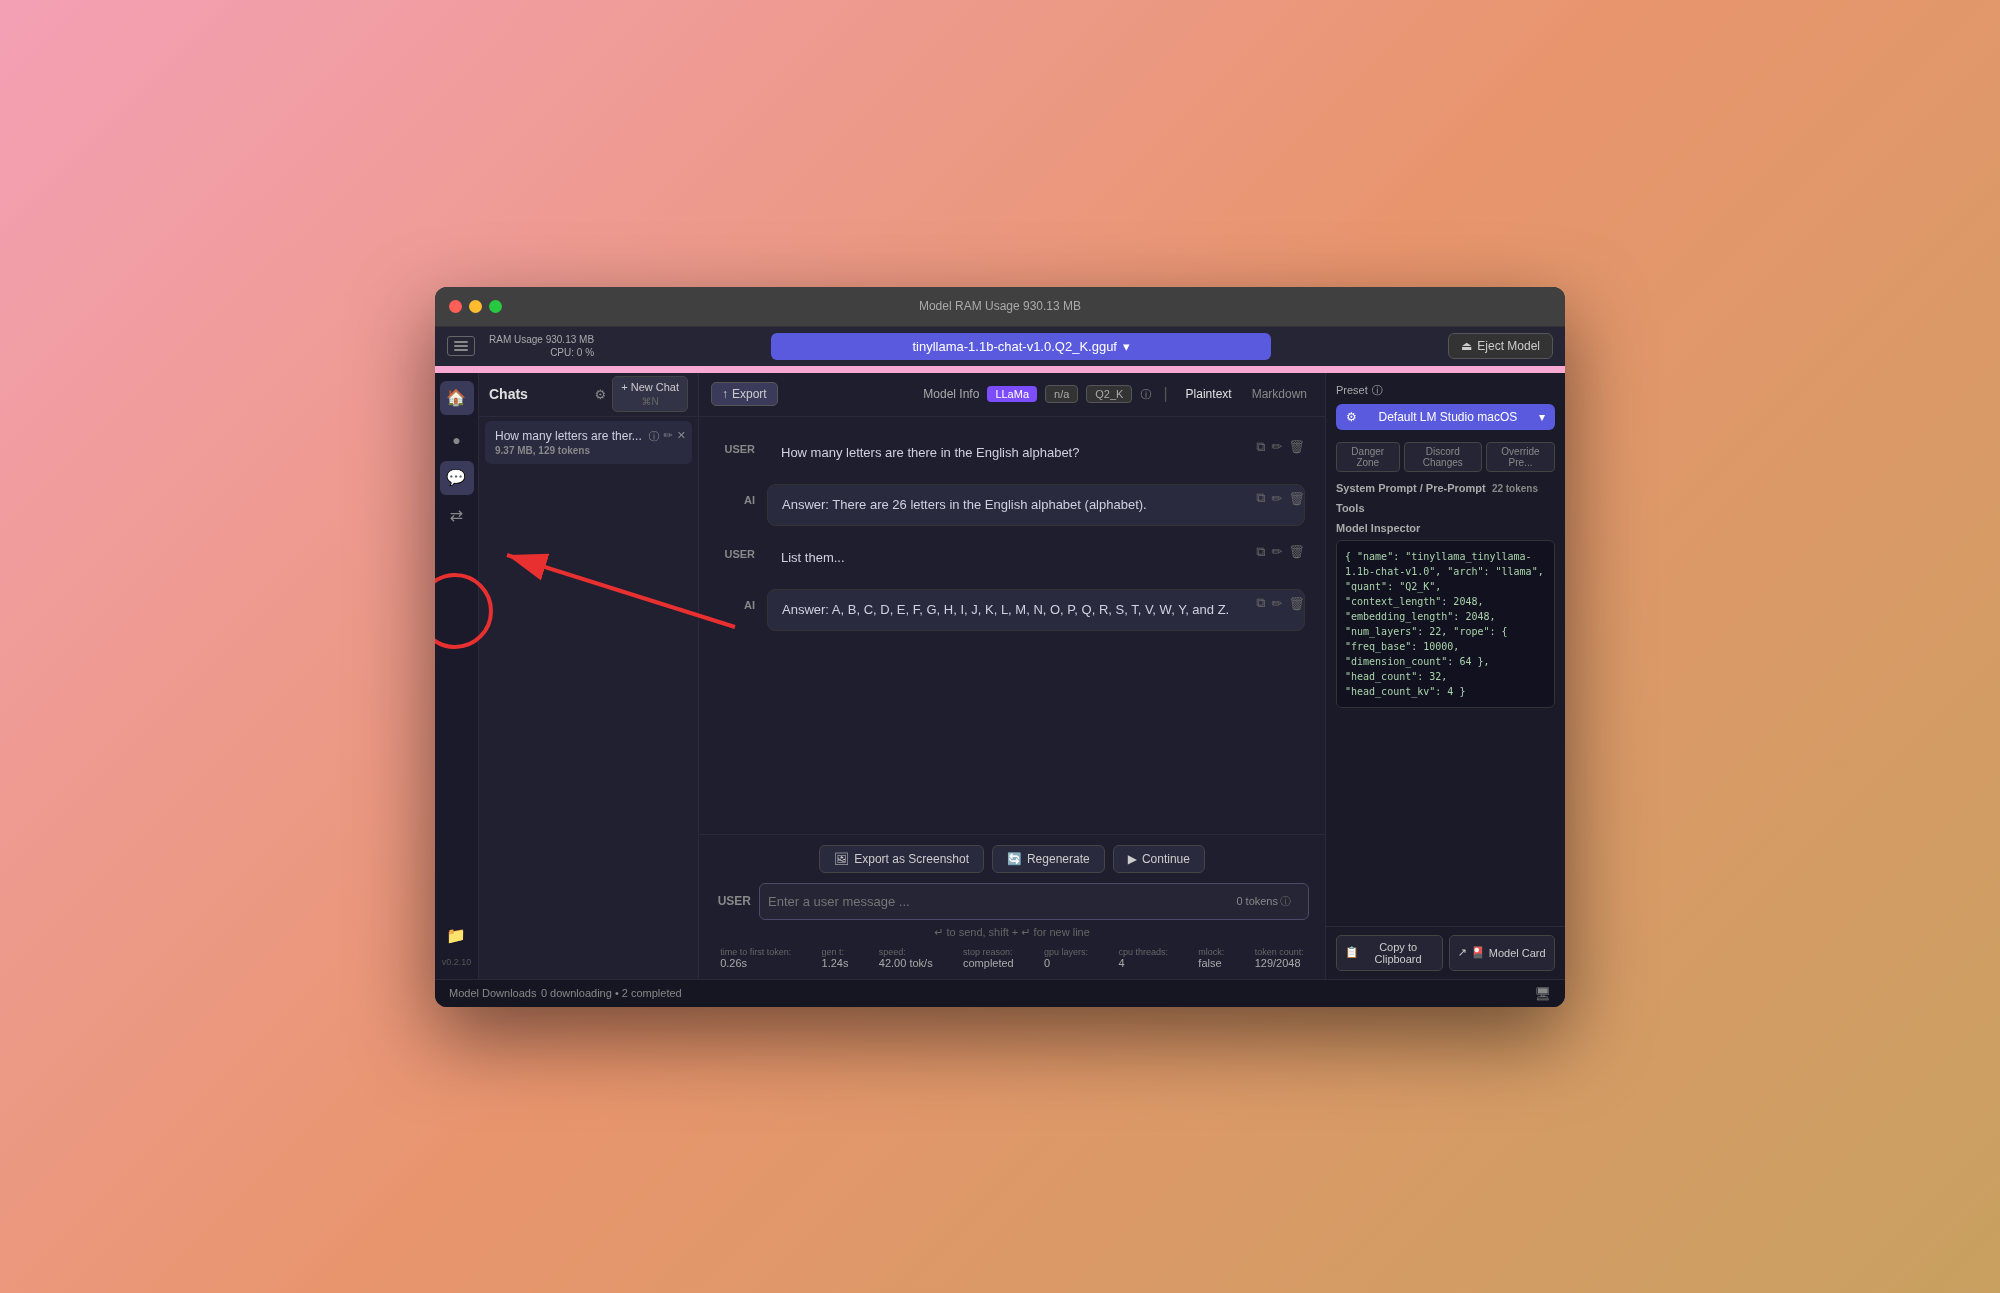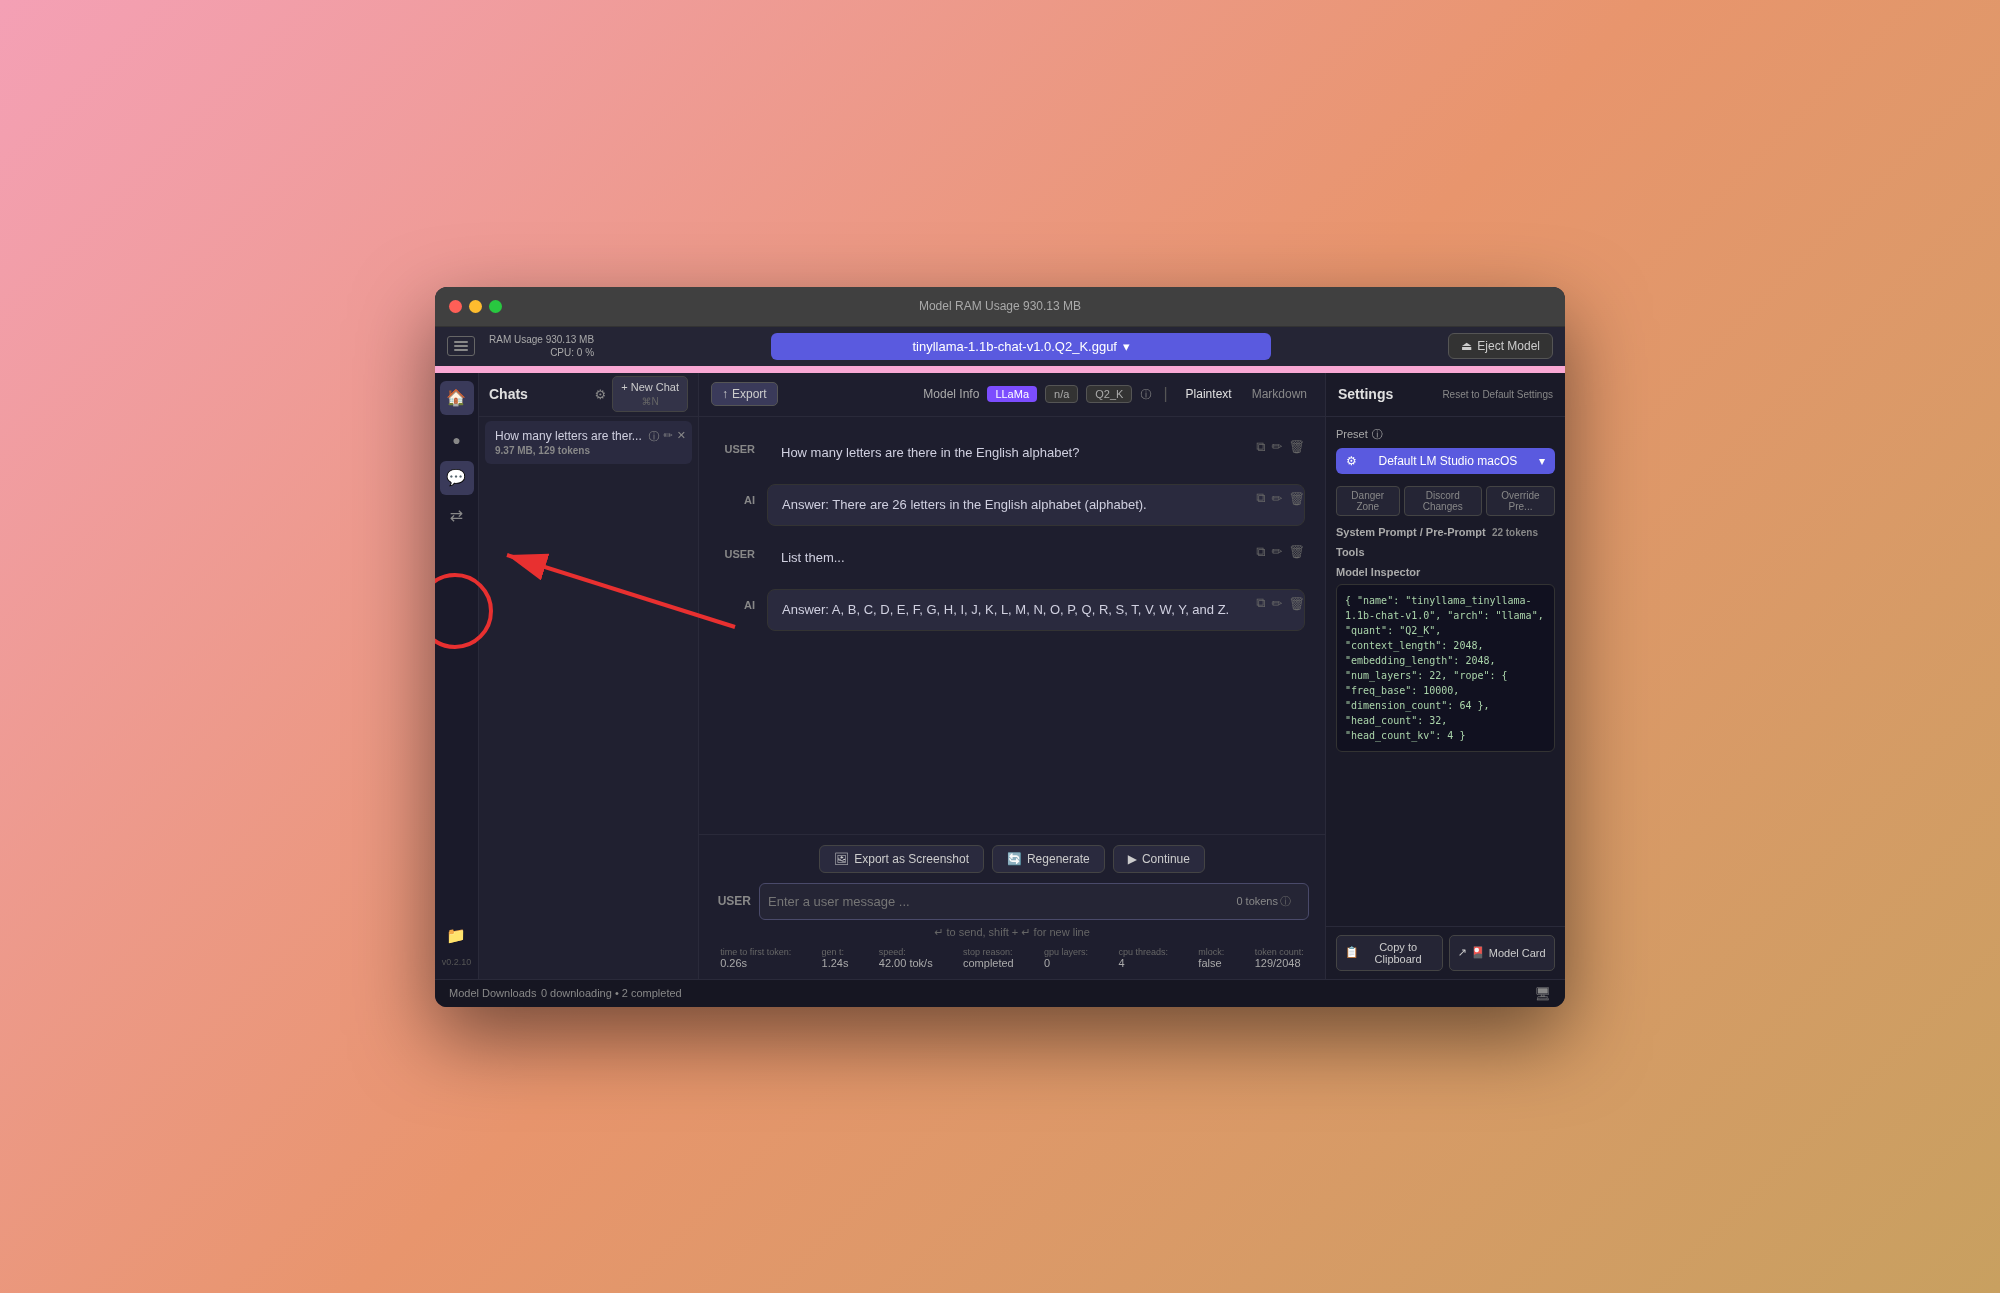--- a/index.html
+++ b/index.html
@@ -818,24 +818,20 @@
           </div>
           <div class="stat-item">
             <span class="stat-label">token count:</span>
             <span class="stat-value">129/2048</span>
           </div>
         </div>
       </div>
     </div>
 
     <div class="settings-panel">
-      <div class="settings-header">
-        <span class="settings-title">Settings</span>
-        <button class="reset-btn">Reset to Default Settings</button>
-      </div>
       <div class="settings-body">
         <div class="preset-section">
           <div class="preset-label">
             <span>Preset</span>
             <span>ⓘ</span>
           </div>
           <div class="preset-select">
             <span>⚙</span>
             <span>Default LM Studio macOS</span>
             <span>▾</span>

